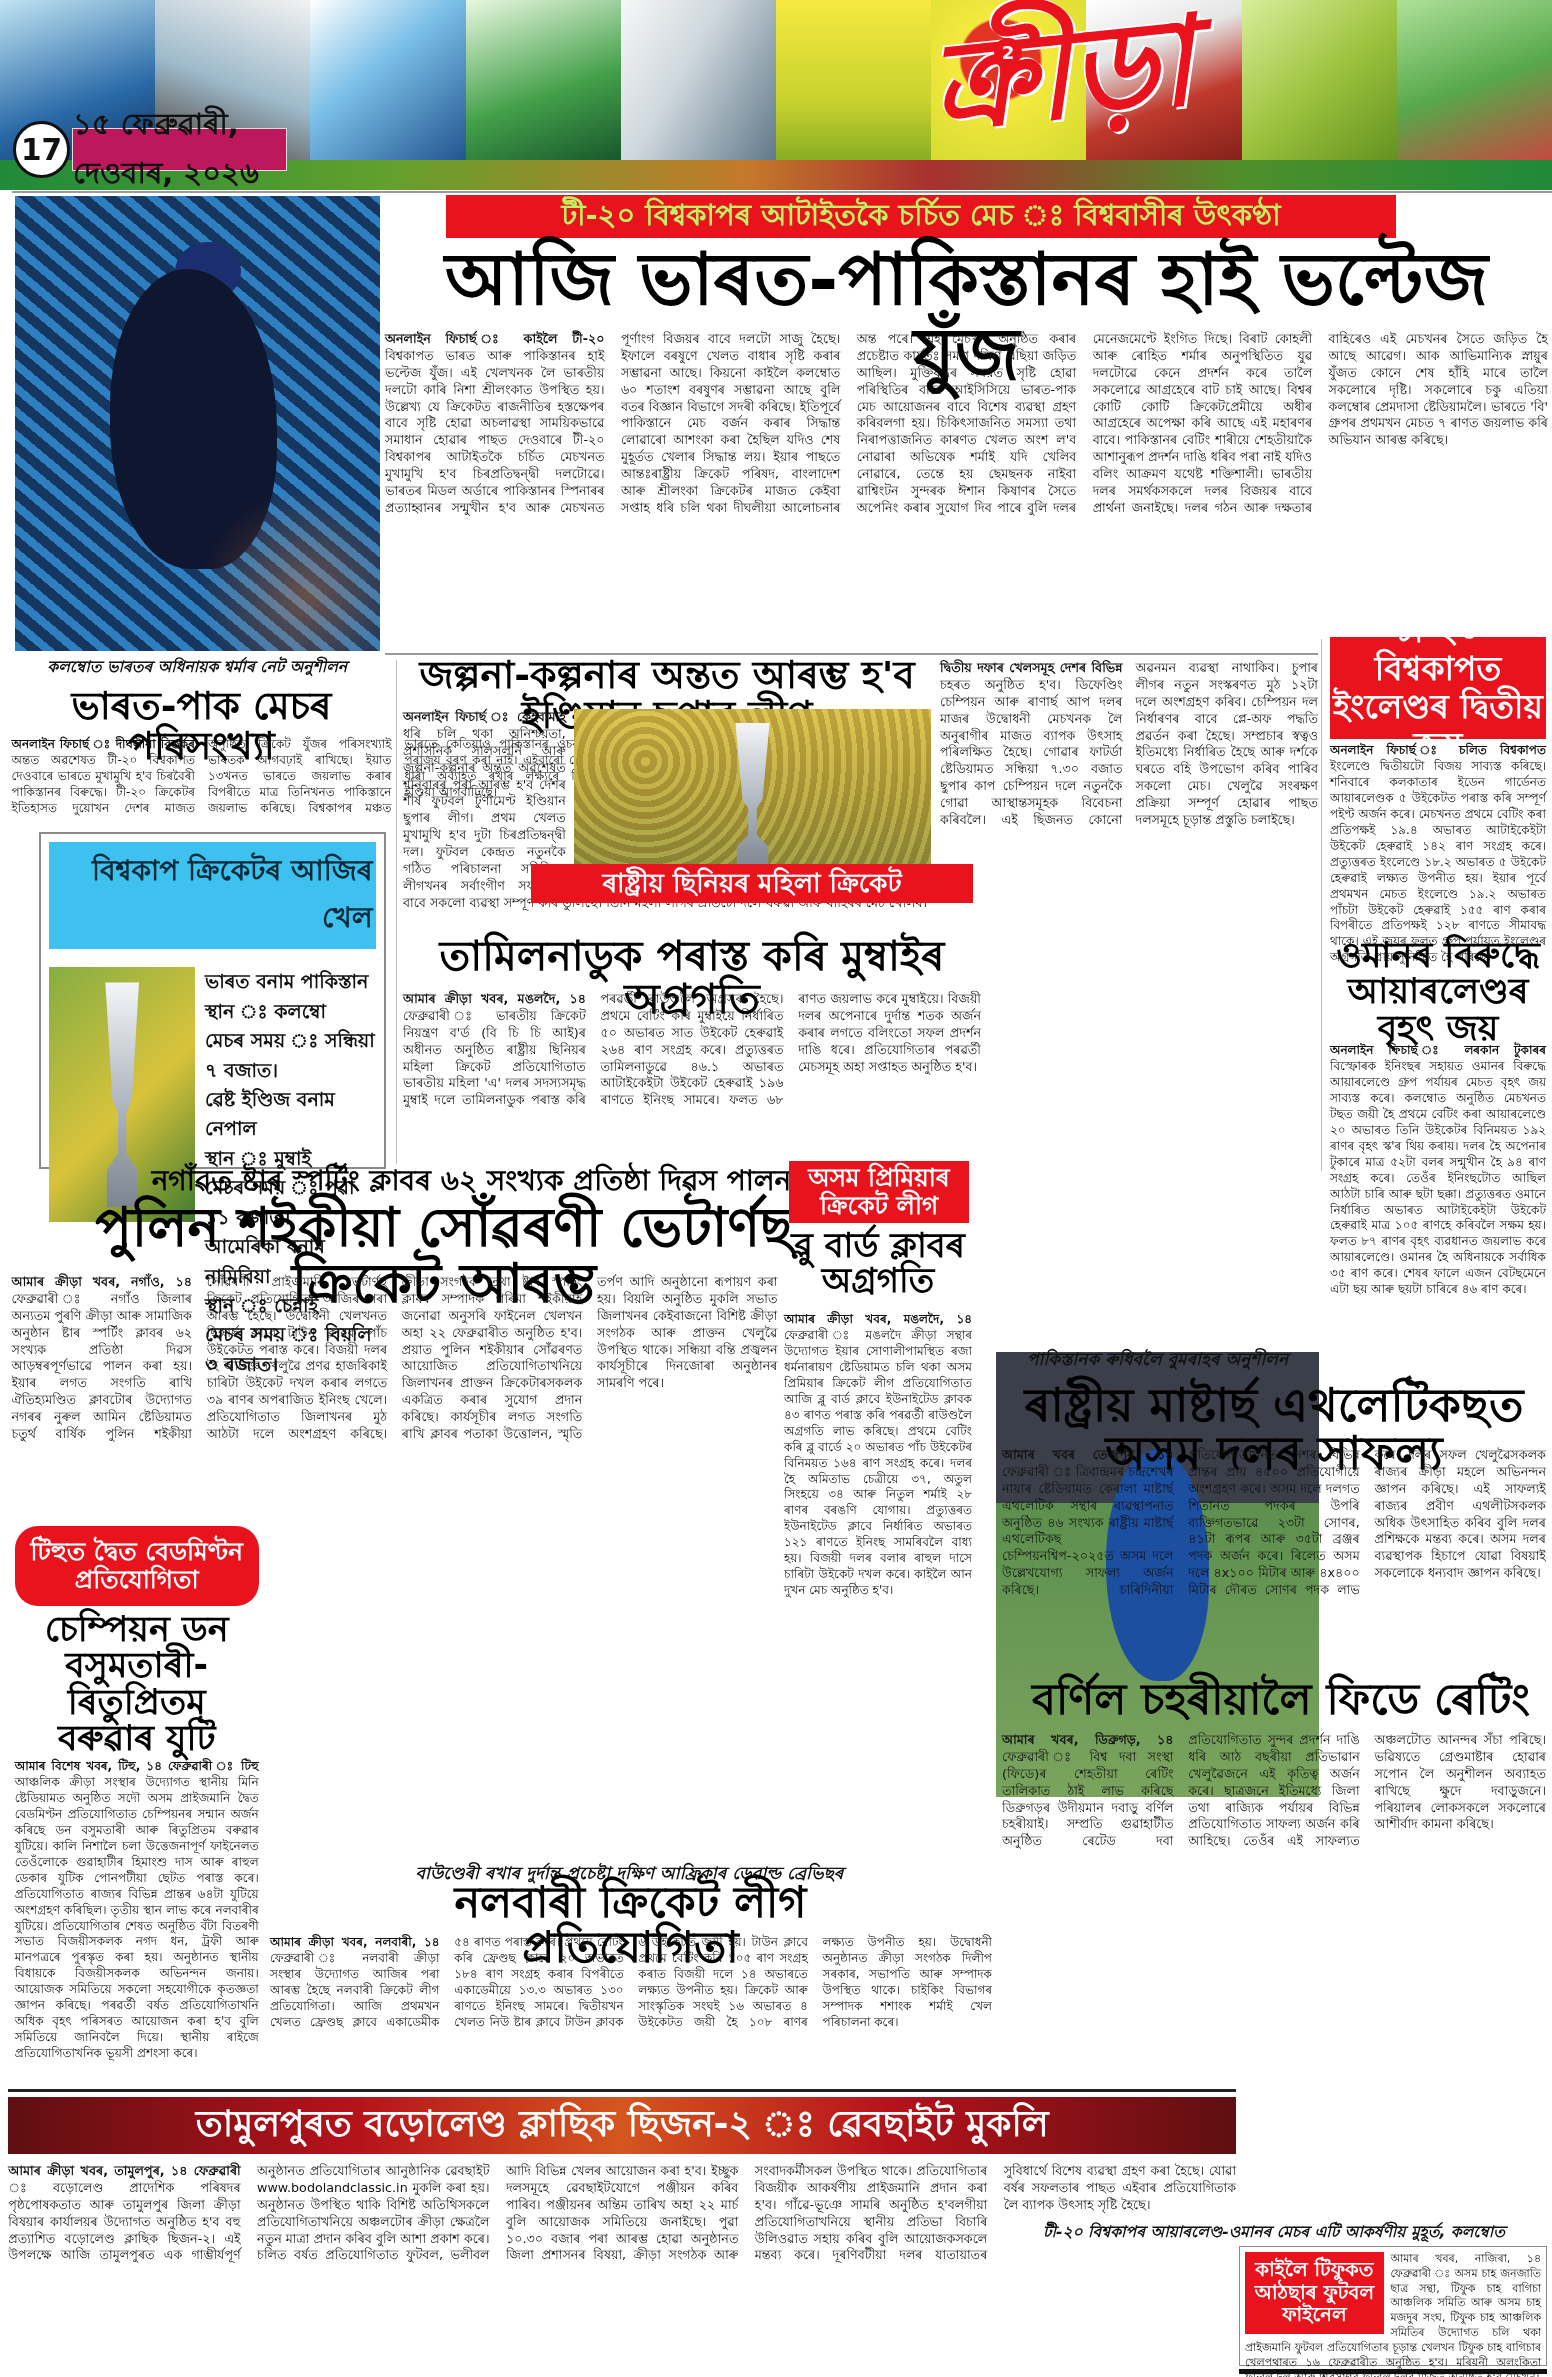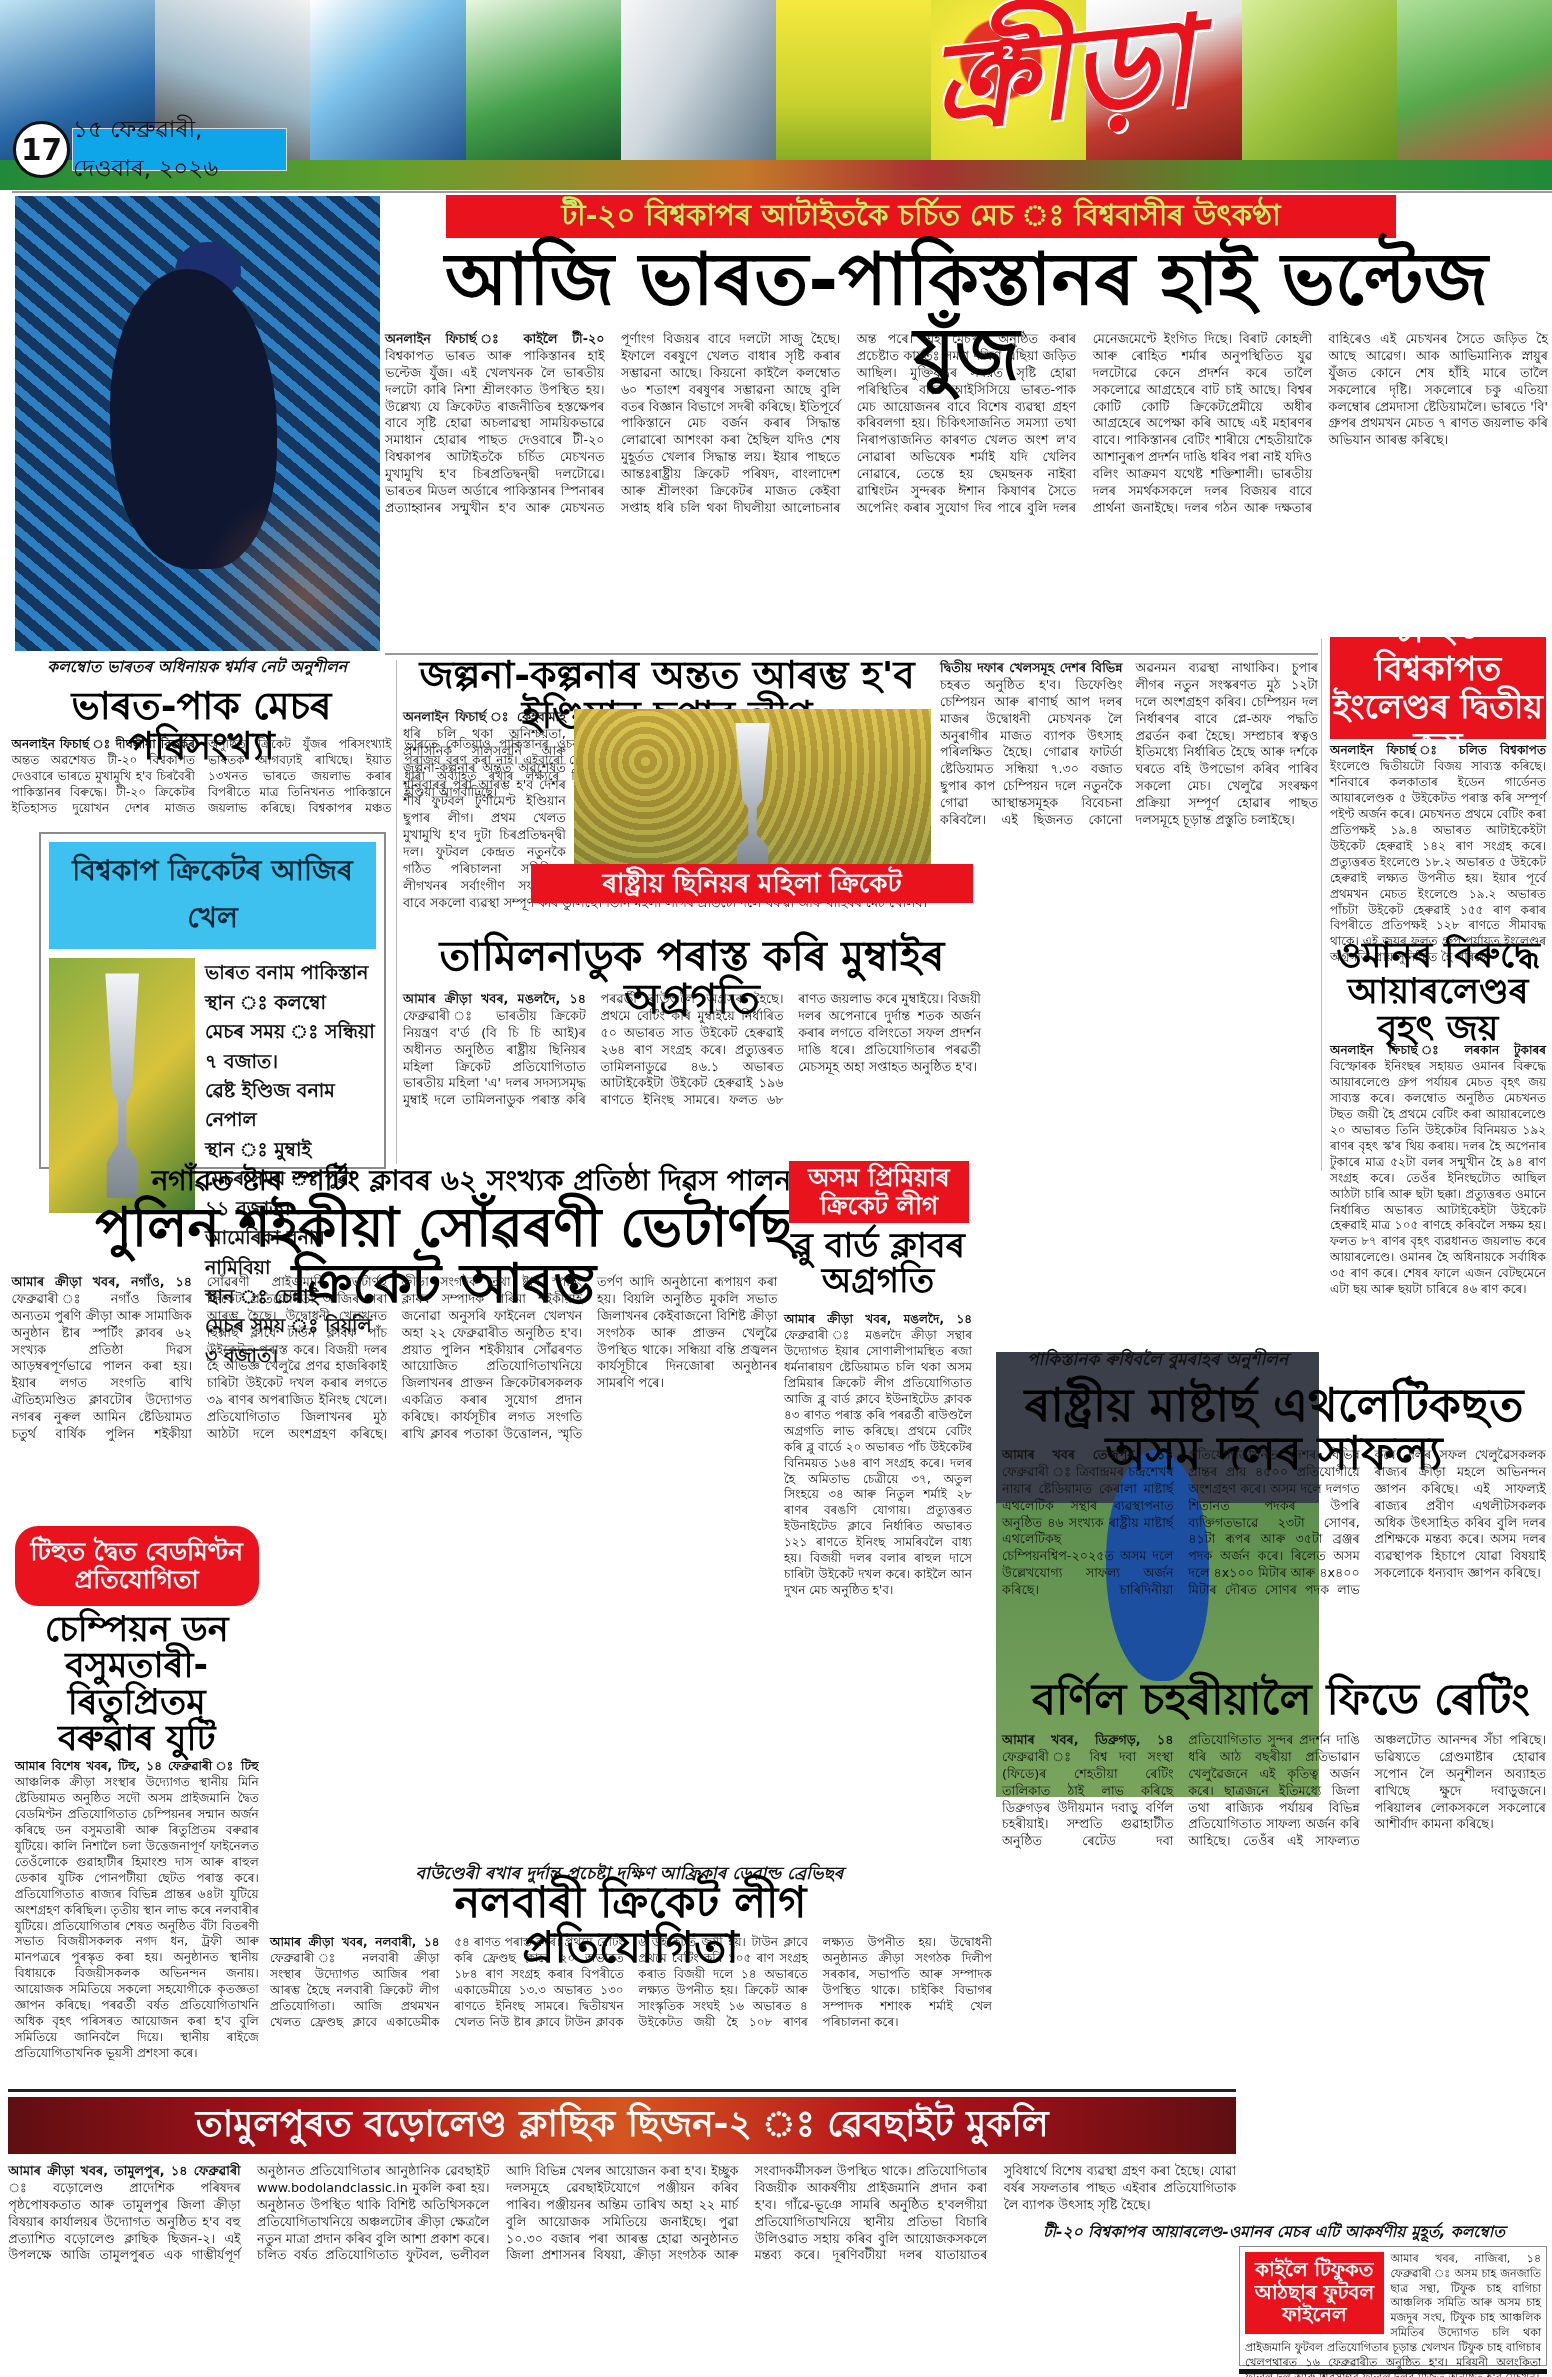--- a/index.html
+++ b/index.html
@@ -21,41 +21,41 @@
   .collage div:nth-child(10){background:linear-gradient(160deg,#aee09a,#57a84a 50%,#cf4040);}
   .green-strip{background:linear-gradient(90deg,#1f8a3a,#63a02c 25%,#c47a2a 48%,#a83030 60%,#4f8f2a 80%,#1f8a3a);}
   .brand-box{background:rgba(255,255,255,.88);border:0.8px solid #bfe6ee;display:flex;align-items:center;justify-content:center;}
   .brand-main{font-size:51px;font-weight:900;letter-spacing:0.8px;color:#0a0a0a;}
   .brand-script{font-size:123px;font-weight:900;font-style:italic;color:#e8131d;
                 transform:rotate(-6deg);text-shadow:2.5px 2.5px 0 #ffffff,-1.6px -1.6px 0 #ffffff;line-height:1;}
   .badge{background:#e8131d;color:#fff;border-radius:50%;display:flex;align-items:center;justify-content:center;
          font-weight:bold;font-size:18px;}
   .page-circle{background:#fff;border:3.3px solid #111;border-radius:50%;display:flex;align-items:center;justify-content:center;
          font-size:29.5px;font-weight:900;}
-  .date-box{background:#0ea5e9;border:0.8px solid #ddd;display:flex;align-items:center;justify-content:center;
-         font-size:23px;font-weight:400;}
+  .date-box{background:#be185d;border:0.8px solid #ddd;display:flex;align-items:center;justify-content:center;
+         font-size:29px;font-weight:700;}
   
   .kicker{background:#e8131d;color:#bef264;font-weight:900;font-size:29px;display:flex;align-items:center;justify-content:center;}
   .hl{font-weight:900;line-height:1.04;text-align:center;color:#000;}
   .hl-left{font-weight:900;line-height:1.06;text-align:center;color:#000;}
   .body-text{font-size:12.7px;line-height:1.33;text-align:justify;}
   .body-text::first-line{font-weight:bold;}
   .cols-5{column-count:5;column-gap:16.4px;}
   .cols-4{column-count:4;column-gap:14.7px;}
   .cols-3{column-count:3;column-gap:14.7px;}
   .cols-2{column-count:2;column-gap:13px;}
   .caption{font-style:italic;font-weight:bold;text-align:center;font-size:17px;}
   .redbox{background:#e8131d;color:#fff;font-weight:900;text-align:center;
           display:flex;align-items:center;justify-content:center;line-height:1.15;}
   .rule-h{background:#9a9a9a;}
   .rule-v{background:#bdbdbd;width:0.8px;}
   
   .fixtures{border:2.5px double #8a8a8a;background:#fff;padding:8.2px;box-sizing:border-box;}
-  .fixtures-head{background:#3fc1f0;color:#062a38;font-size:28px;font-weight:900;text-align:center;
-                 padding:6.5px 3.3px;margin-bottom:9px;}
+  .fixtures-head{background:#3fc1f0;color:#062a38;font-size:28px;font-weight:900;text-align:right;
+                 padding:6.5px 3.3px;margin-bottom:18px;}
   .fix-row{display:flex;gap:9.8px;justify-content:center;}
   .fix-list{font-size:19px;font-weight:bold;line-height:1.55;}
   .fix-team{font-weight:900;}
   .banner{background:linear-gradient(90deg,#5e0f12,#b5121b 28%,#d4561f 50%,#b5121b 72%,#5e0f12);
           color:#fff;font-size:36px;font-weight:900;display:flex;align-items:center;justify-content:center;}
   .tiphuk-wrap{border:1.6px solid #8a8a8a;padding:4.9px;box-sizing:border-box;font-size:11px;line-height:1.35;text-align:justify;}
   .tiphuk-box{float:left;width:139px;height:82px;margin:0 6.5px 3.3px 0;font-size:19.6px;}
   
   .photo{overflow:hidden;position:relative;background:#777;}
   .ph-lead{background:repeating-linear-gradient(40deg,#2d7fc2 0 8.2px,#14365f 8.2px 18px);}

